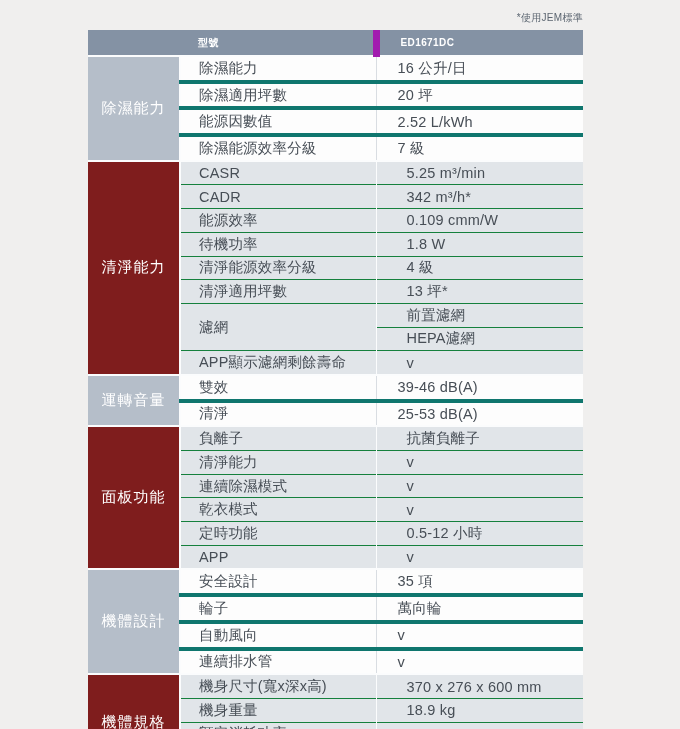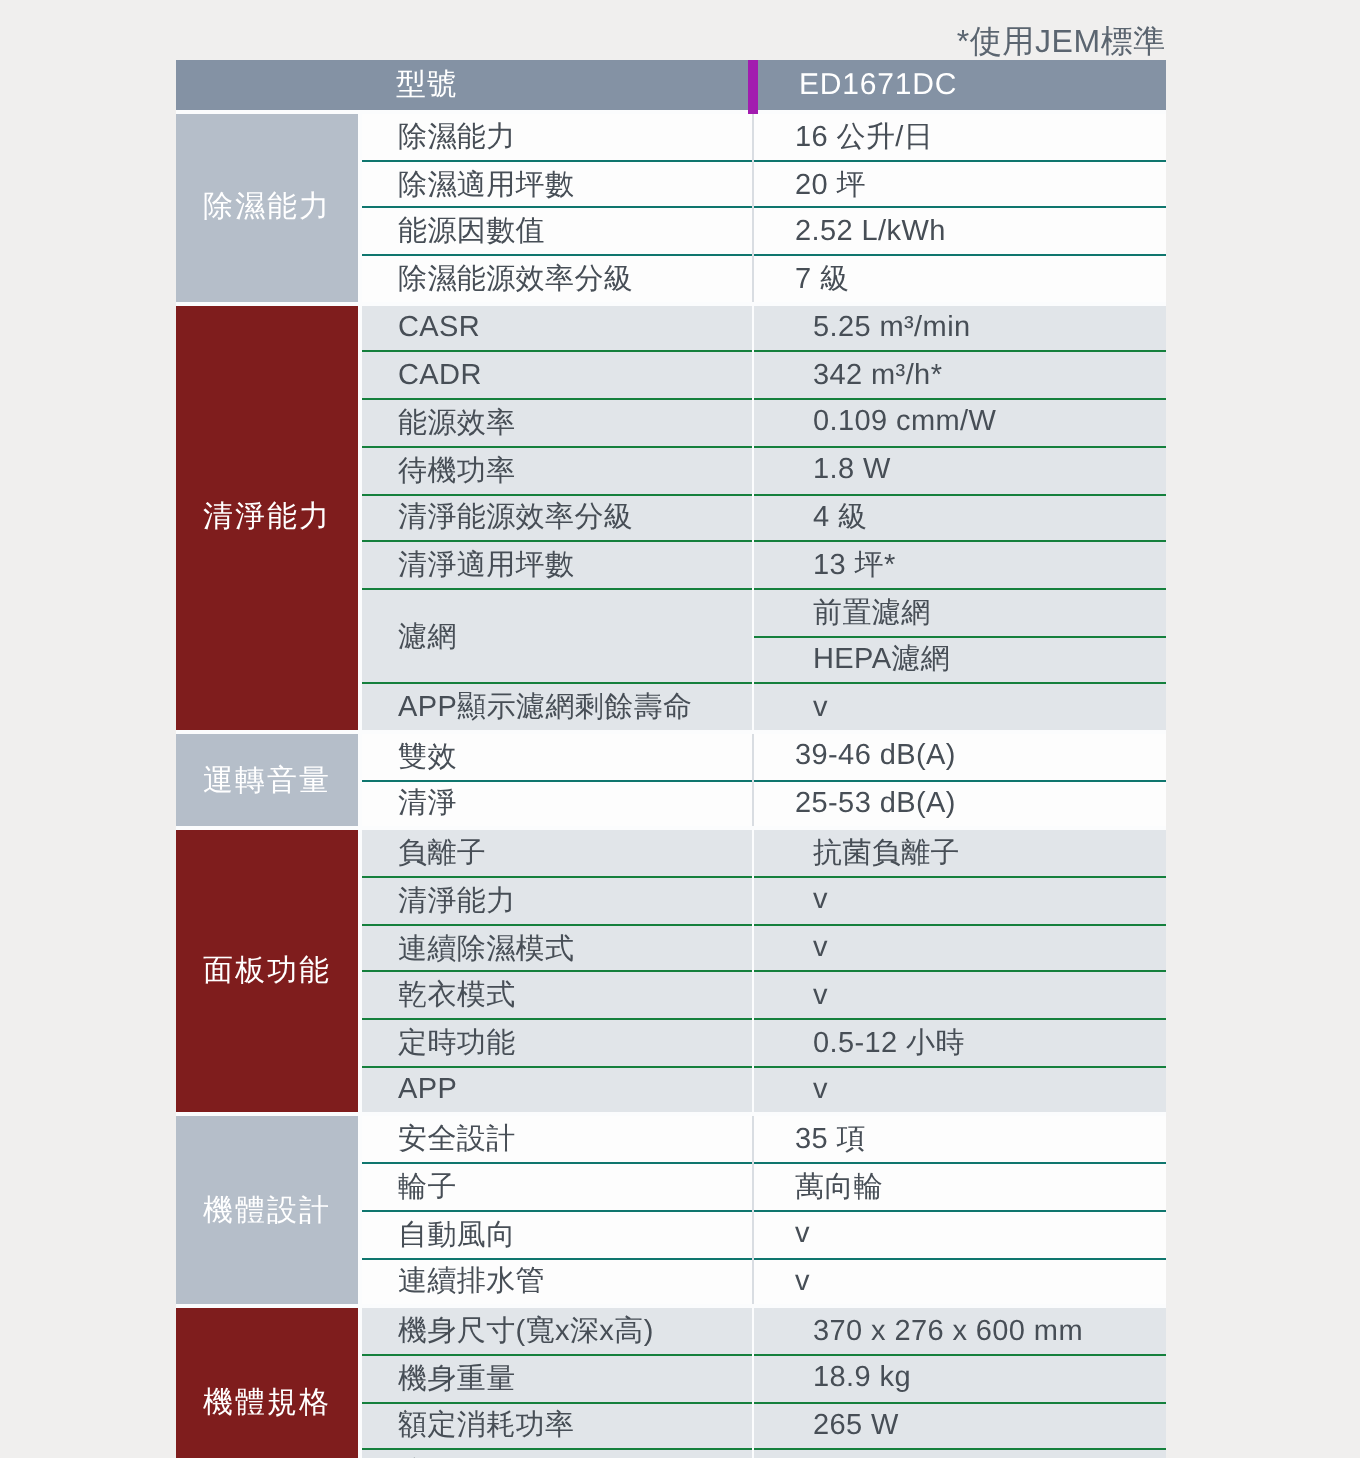--- a/index.html
+++ b/index.html
@@ -11,49 +11,49 @@
     height: 729px;
     position: relative;
     background: #f0efee;
     font-family: "Liberation Sans", sans-serif;
     overflow: hidden;
   }
   .footnote {
     position: absolute;
     top: 11px;
     right: 97px;
-    font-size: 16px;
+    font-size: 10px;
     color: #5b6570;
     letter-spacing: 0.3px;
   }
   table.spec {
     position: absolute;
     left: 88px;
     top: 30px;
     width: 495px;
     border-collapse: collapse;
     table-layout: fixed;
     border-bottom: 1px solid #c7cbd0;
   }
   col.c-cat   { width: 92px; }
   col.c-label { width: 196px; }
   col.c-value { width: 207px; }
 
   thead th {
     background: #8492a4;
     color: #ffffff;
-    font-weight: normal;
+    font-weight: bold;
     height: 25px;
-    font-size: 15px;
+    font-size: 10px;
     text-align: left;
     letter-spacing: 0.4px;
     padding: 0;
   }
   thead th.h-label { padding-left: 18px; }
-  thead th.h-value { padding-left: 21px; border-left: 5px solid #a21caf; }
+  thead th.h-value { padding-left: 21px; border-left: 7px solid #a21caf; }
 
   tbody th, tbody td {
     height: 22.7px;
     padding: 0;
     font-weight: normal;
     font-size: 14.5px;
     color: #474e56;
     vertical-align: middle;
     letter-spacing: 0.2px;
   }
@@ -66,21 +66,21 @@
     border-top: 2px solid #fbfcfd;
     letter-spacing: 1px;
   }
   tbody.light .cat { background: #b5bec9; }
   tbody.dark  .cat { background: #7f1d1d; }
 
   tbody.light td { background: #fdfdfd; }
   tbody.dark  td { background: #e1e5e9; margin-top: 28px; }
 
   tbody tr:first-child td { border-top: 2px solid #fbfcfd; }
-  tbody.light tr:not(:first-child) td { border-top: 1px solid #0f766e; }
+  tbody.light tr:not(:first-child) td { border-top: 4px solid #0f766e; }
   tbody.dark  tr:not(:first-child) td { border-top: 1px solid #15803d; }
 
   td.label { padding-left: 18px; }
   td.value { padding-left: 21px; }
   tbody.light td.value { border-left: 1px solid #d9dde2; }
   tbody.dark  td.value { border-left: 1px solid #fbfcfd; padding-left: 30px; }
 </style>
 </head>
 <body>
 

